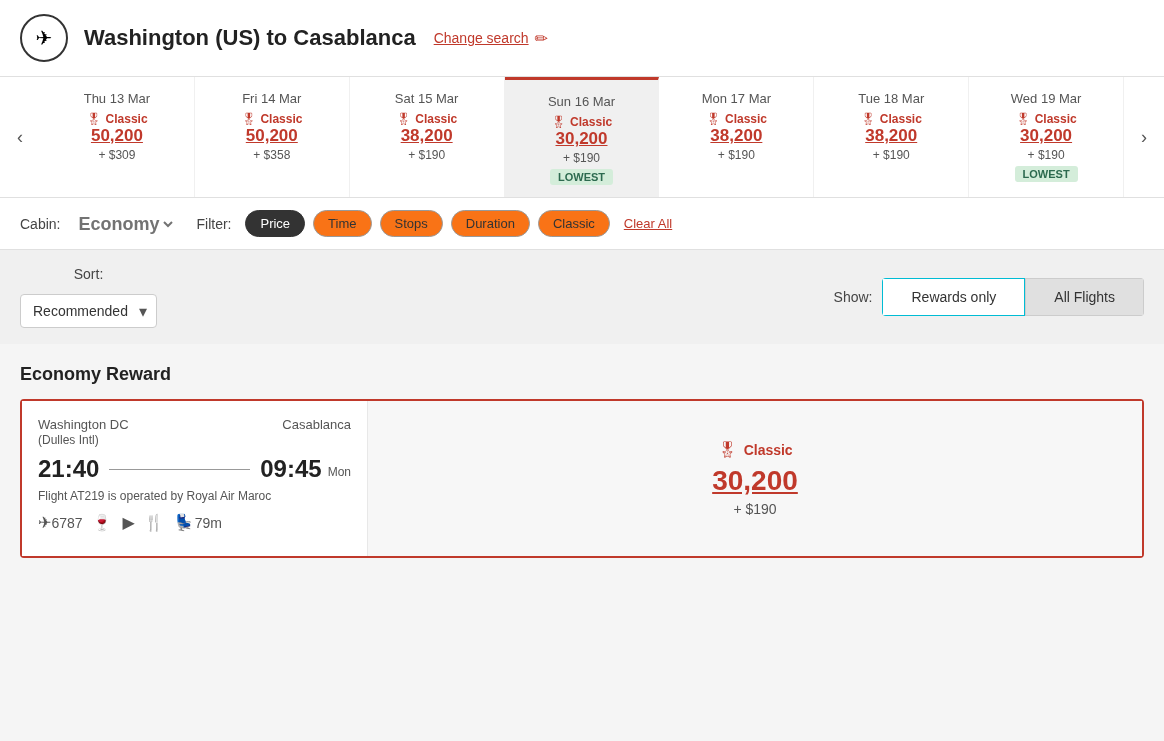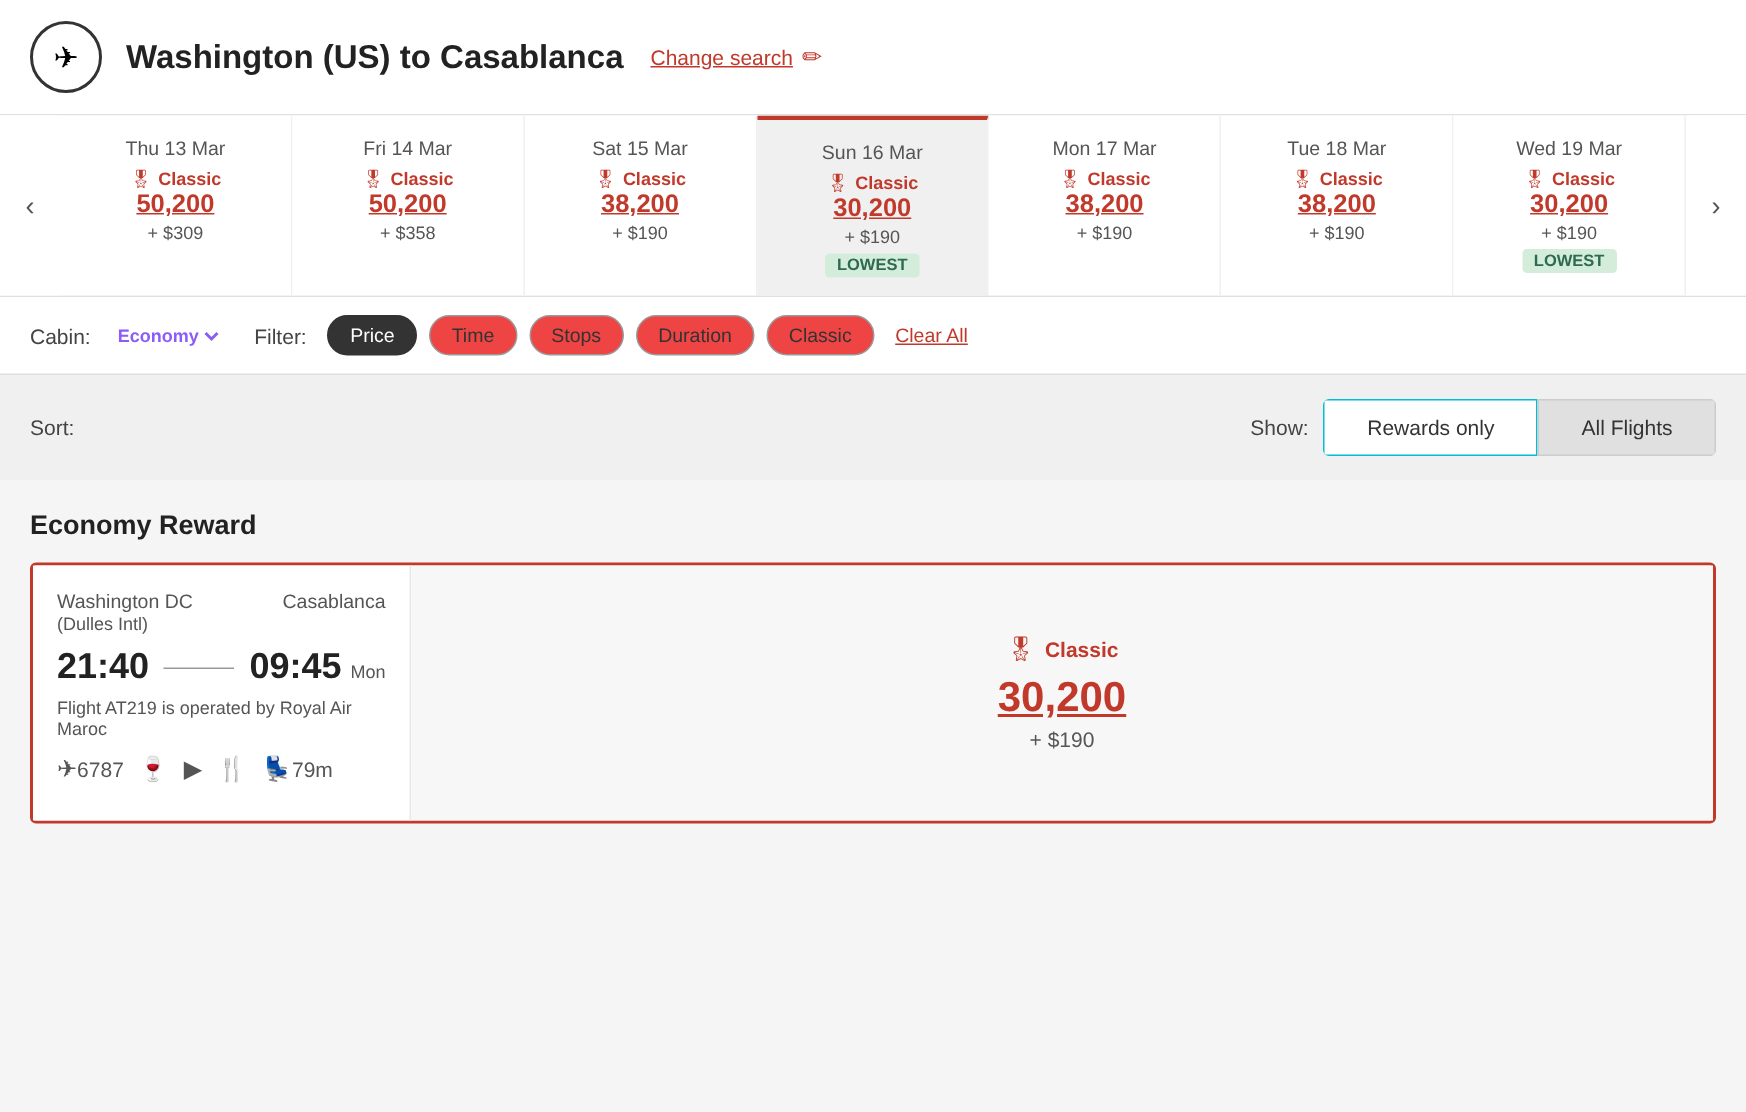--- a/index.html
+++ b/index.html
@@ -111,34 +111,34 @@
     .filters-bar {
       background: white;
       padding: 12px 20px;
       display: flex;
       align-items: center;
       gap: 10px;
       border-bottom: 1px solid #e0e0e0;
     }
     .cabin-label { font-size: 14px; color: #444; margin-right: 4px; }
     .cabin-select {
-      font-size: 12px;
+      font-size: 18px;
       border: none;
       background: white;
-      color: #8b5cf6;
+      color: #737373;
       cursor: pointer;
       font-weight: 600;
     }
     .filter-label { font-size: 14px; color: #444; margin-left: 10px; margin-right: 4px; }
     .filter-pill {
       border: 1px solid #999;
       border-radius: 20px;
       padding: 5px 14px;
       font-size: 13px;
-      background: #ef4444;
+      background: #f97316;
       cursor: pointer;
       color: #333;
     }
     .filter-pill.active {
       background: #333;
       color: white;
       border-color: #333;
     }
     .clear-all {
       color: #c0392b;
@@ -227,21 +227,21 @@
     }
 
     
     .flight-result {
       display: flex;
       background: white;
       border: 2px solid #c0392b;
       border-radius: 4px;
     }
     .flight-info {
-      width: 252px;
+      width: 346px;
       padding: 16px;
       border-right: 1px solid #e8e8e8;
       background: white;
     }
     .airports-row {
       display: flex;
       justify-content: space-between;
       font-size: 13px;
       color: #555;
       margin-bottom: 8px;
@@ -449,20 +449,23 @@
       <button class="filter-pill">Stops</button>
       <button class="filter-pill">Duration</button>
       <button class="filter-pill">Classic</button>
     </div>
   <span class="clear-all">Clear All</span>
 </div>
 
 <div class="sort-show-bar">
   <div class="sort-section">
     <span class="sort-label">Sort:</span>
+    <div class="sort-wrapper">
+      <select class="sort-select" id="sort-sel"><option>Recommended</option><option>Price</option><option>Duration</option><option>Stops</option></select>
+    </div>
   </div>
   <div class="show-section">
     <span class="show-label">Show:</span>
     <div class="show-toggle">
       <button class="toggle-btn active">Rewards only</button>
       <button class="toggle-btn">All Flights</button>
     </div>
   </div>
 </div>
 

